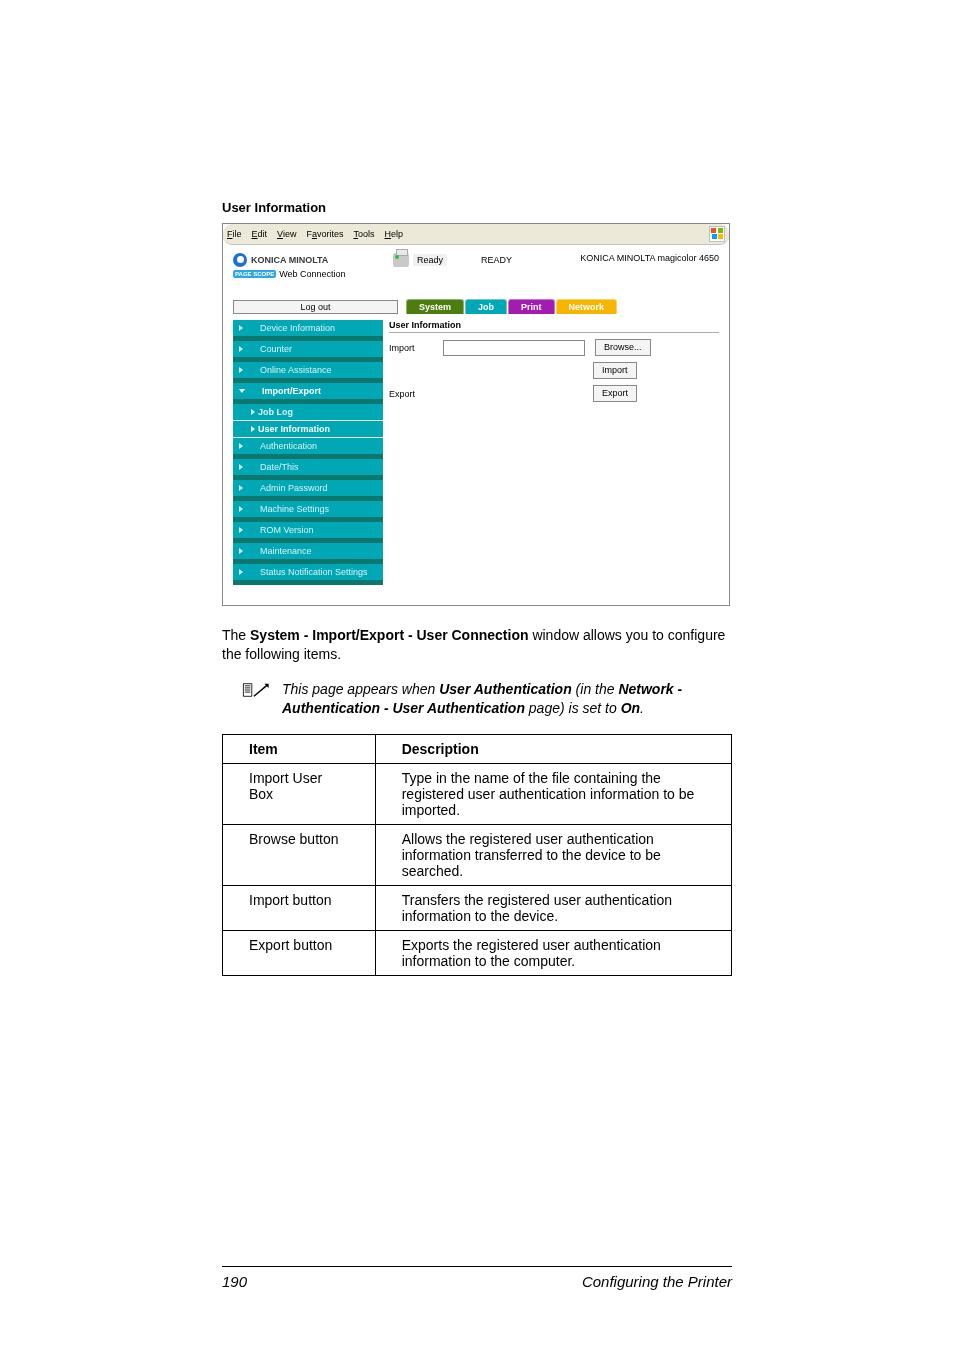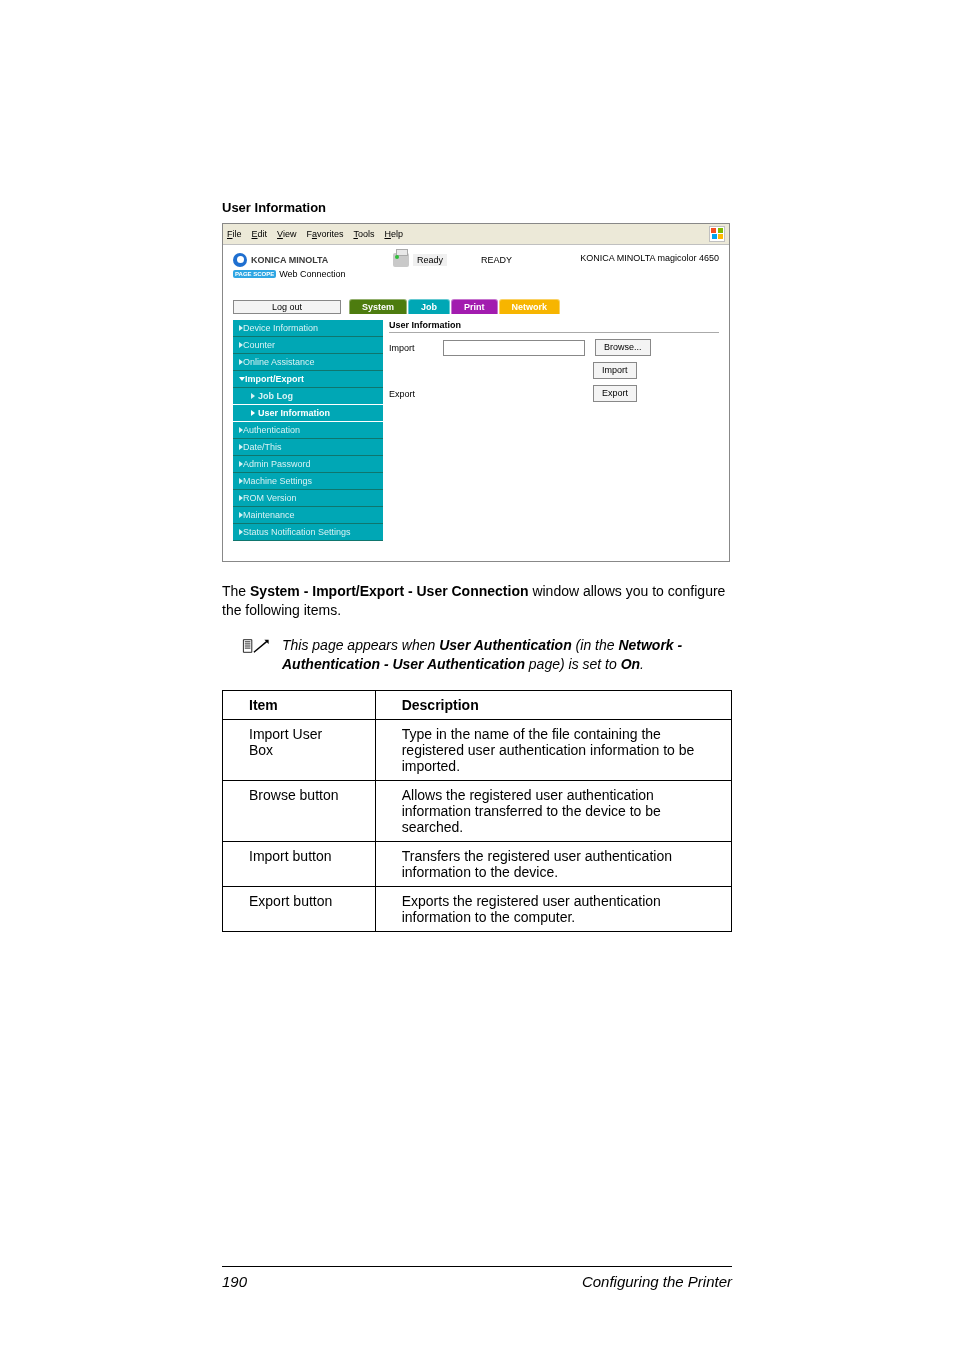--- a/index.html
+++ b/index.html
@@ -68,20 +68,21 @@
   .win-close { background: #d84a2f; }
   .menubar {
     background: #ece9d8;
     padding: 2px 4px;
     display: flex;
     align-items: center;
     font-size: 9px;
     color: #000;
     gap: 10px;
     border-bottom: 1px solid #c0c0c0;
+    border-radius: 9px;
   }
   .menubar .spacer { flex: 1; }
   .ms-flag {
     width: 14px;
     height: 14px;
     background: #fff;
     border: 1px solid #c0c0c0;
     position: relative;
   }
   .ms-flag::before {
@@ -194,21 +195,21 @@
     margin-top: 20px;
     display: flex;
     align-items: center;
     gap: 2px;
   }
   .logout-btn {
     border: 1px solid #888;
     background: #f4f4f4;
     padding: 1px 8px;
     font-size: 9px;
-    width: 108px;
+    width: 165px;
     text-align: center;
     box-sizing: border-box;
   }
   .tabs {
     display: flex;
     margin-left: 6px;
   }
   .tab {
     padding: 2px 12px;
     color: #fff;
@@ -229,24 +230,24 @@
     gap: 6px;
   }
   .sidebar {
     width: 150px;
     font-size: 9px;
   }
   .side-item {
     background: #00a7b5;
     color: #d7f2f4;
     padding: 3px 6px;
-    border-bottom: 1px solid #0f766e;
-    display: flex;
-    align-items: center;
-    gap: 0;
+    border-bottom: 5px solid #0f766e;
+    display: flex;
+    align-items: center;
+    gap: 17px;
   }
   .side-item.sel {
     color: #fff;
   }
   .tri {
     width: 0; height: 0;
     border-top: 3px solid transparent;
     border-bottom: 3px solid transparent;
     border-left: 4px solid currentColor;
   }

